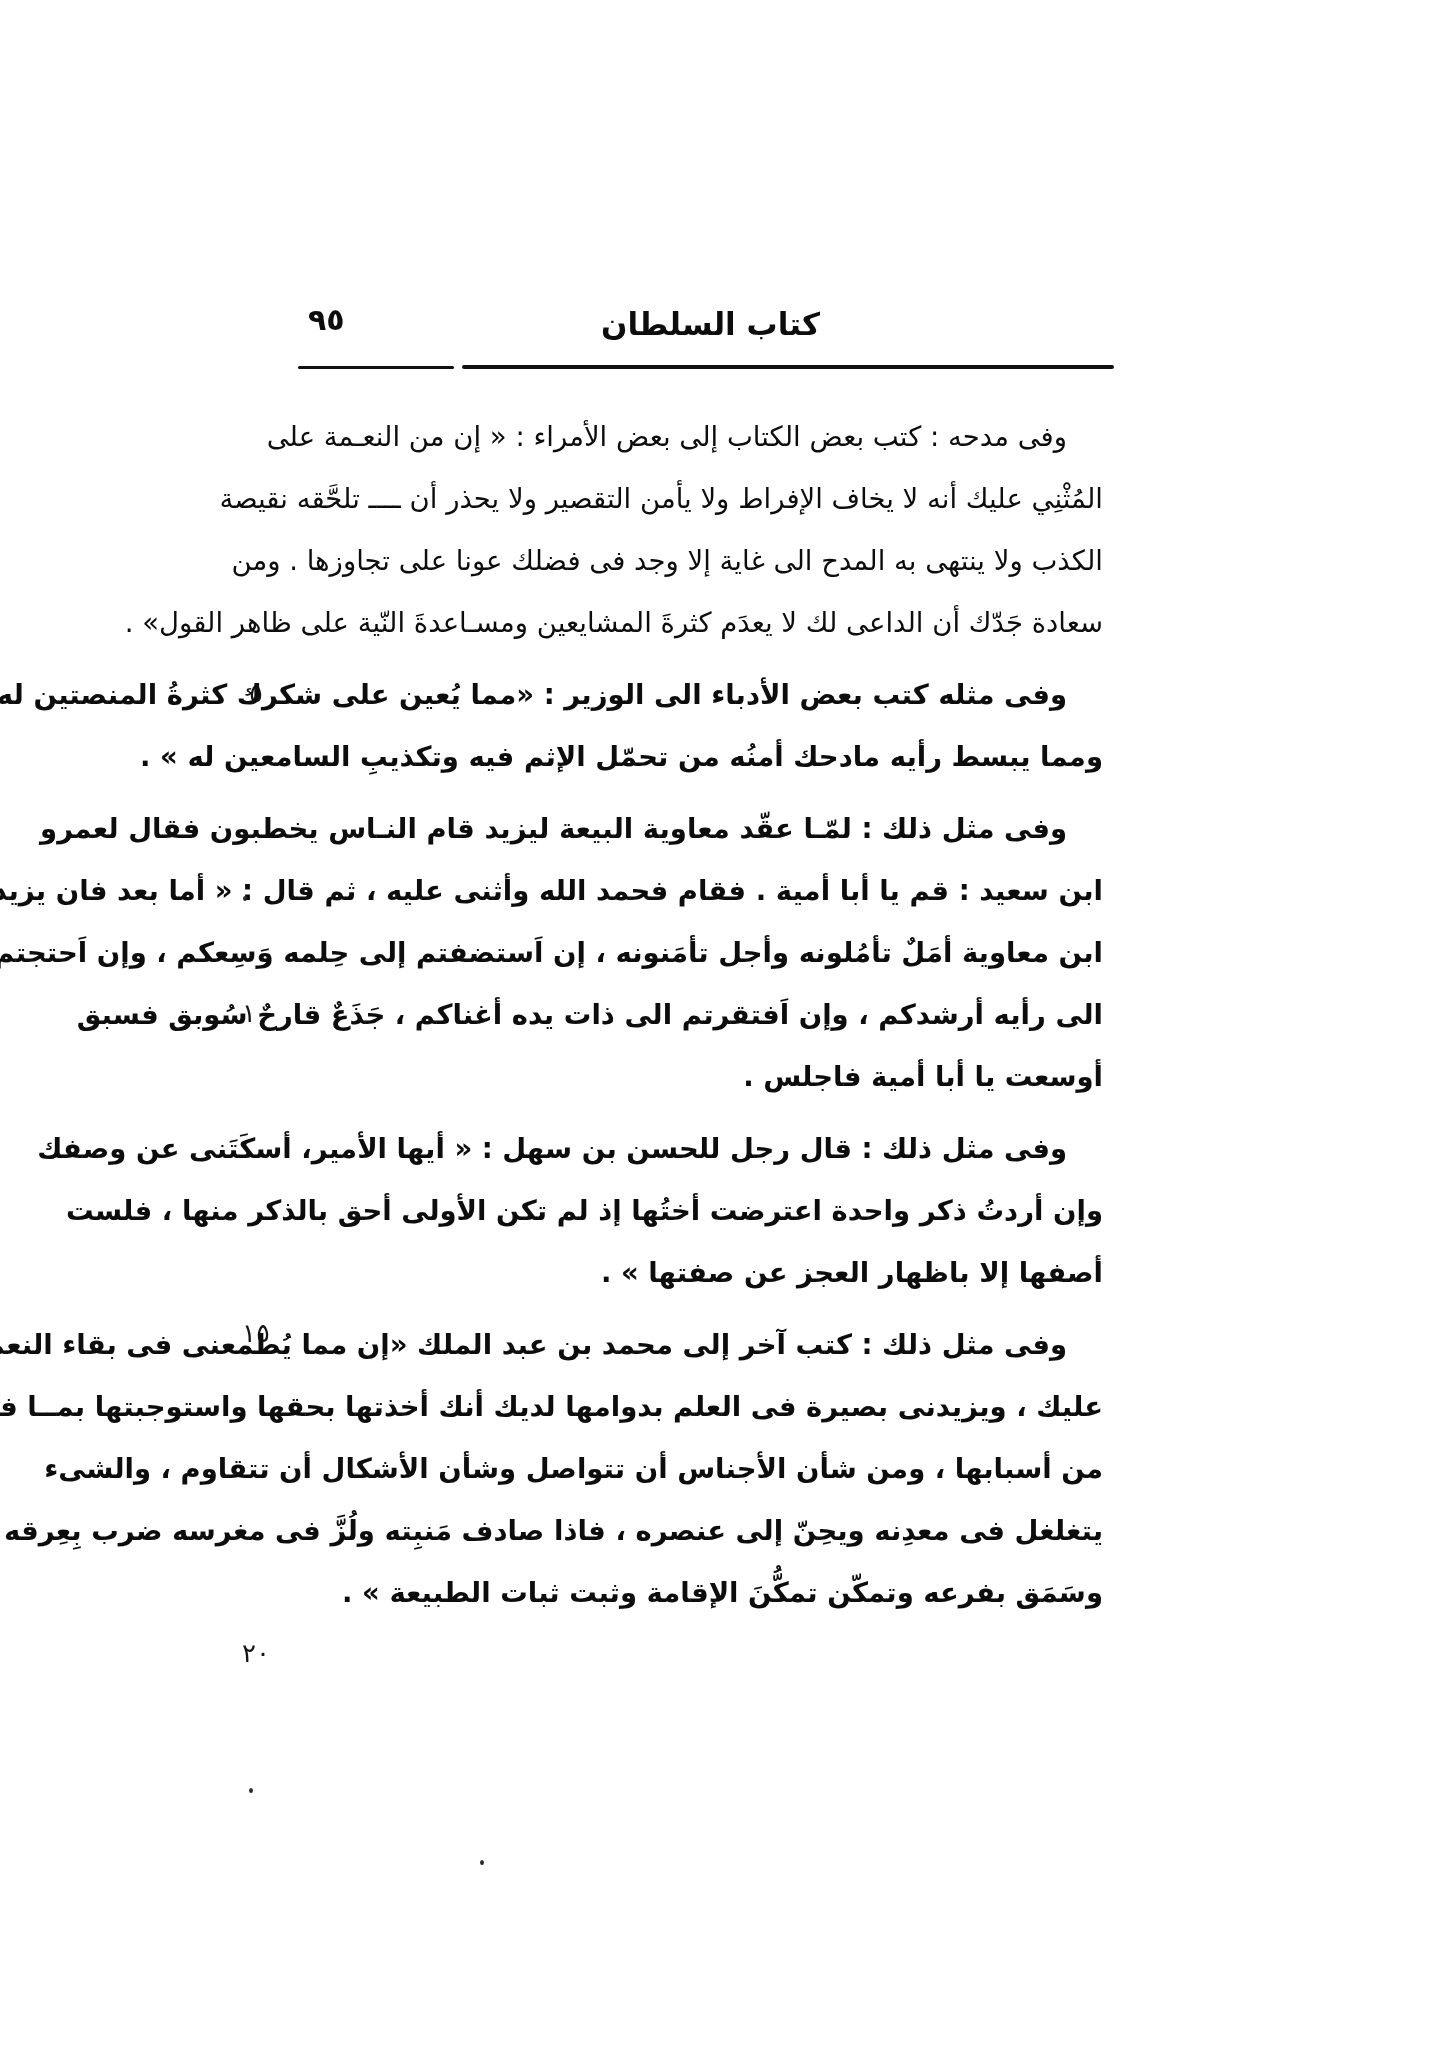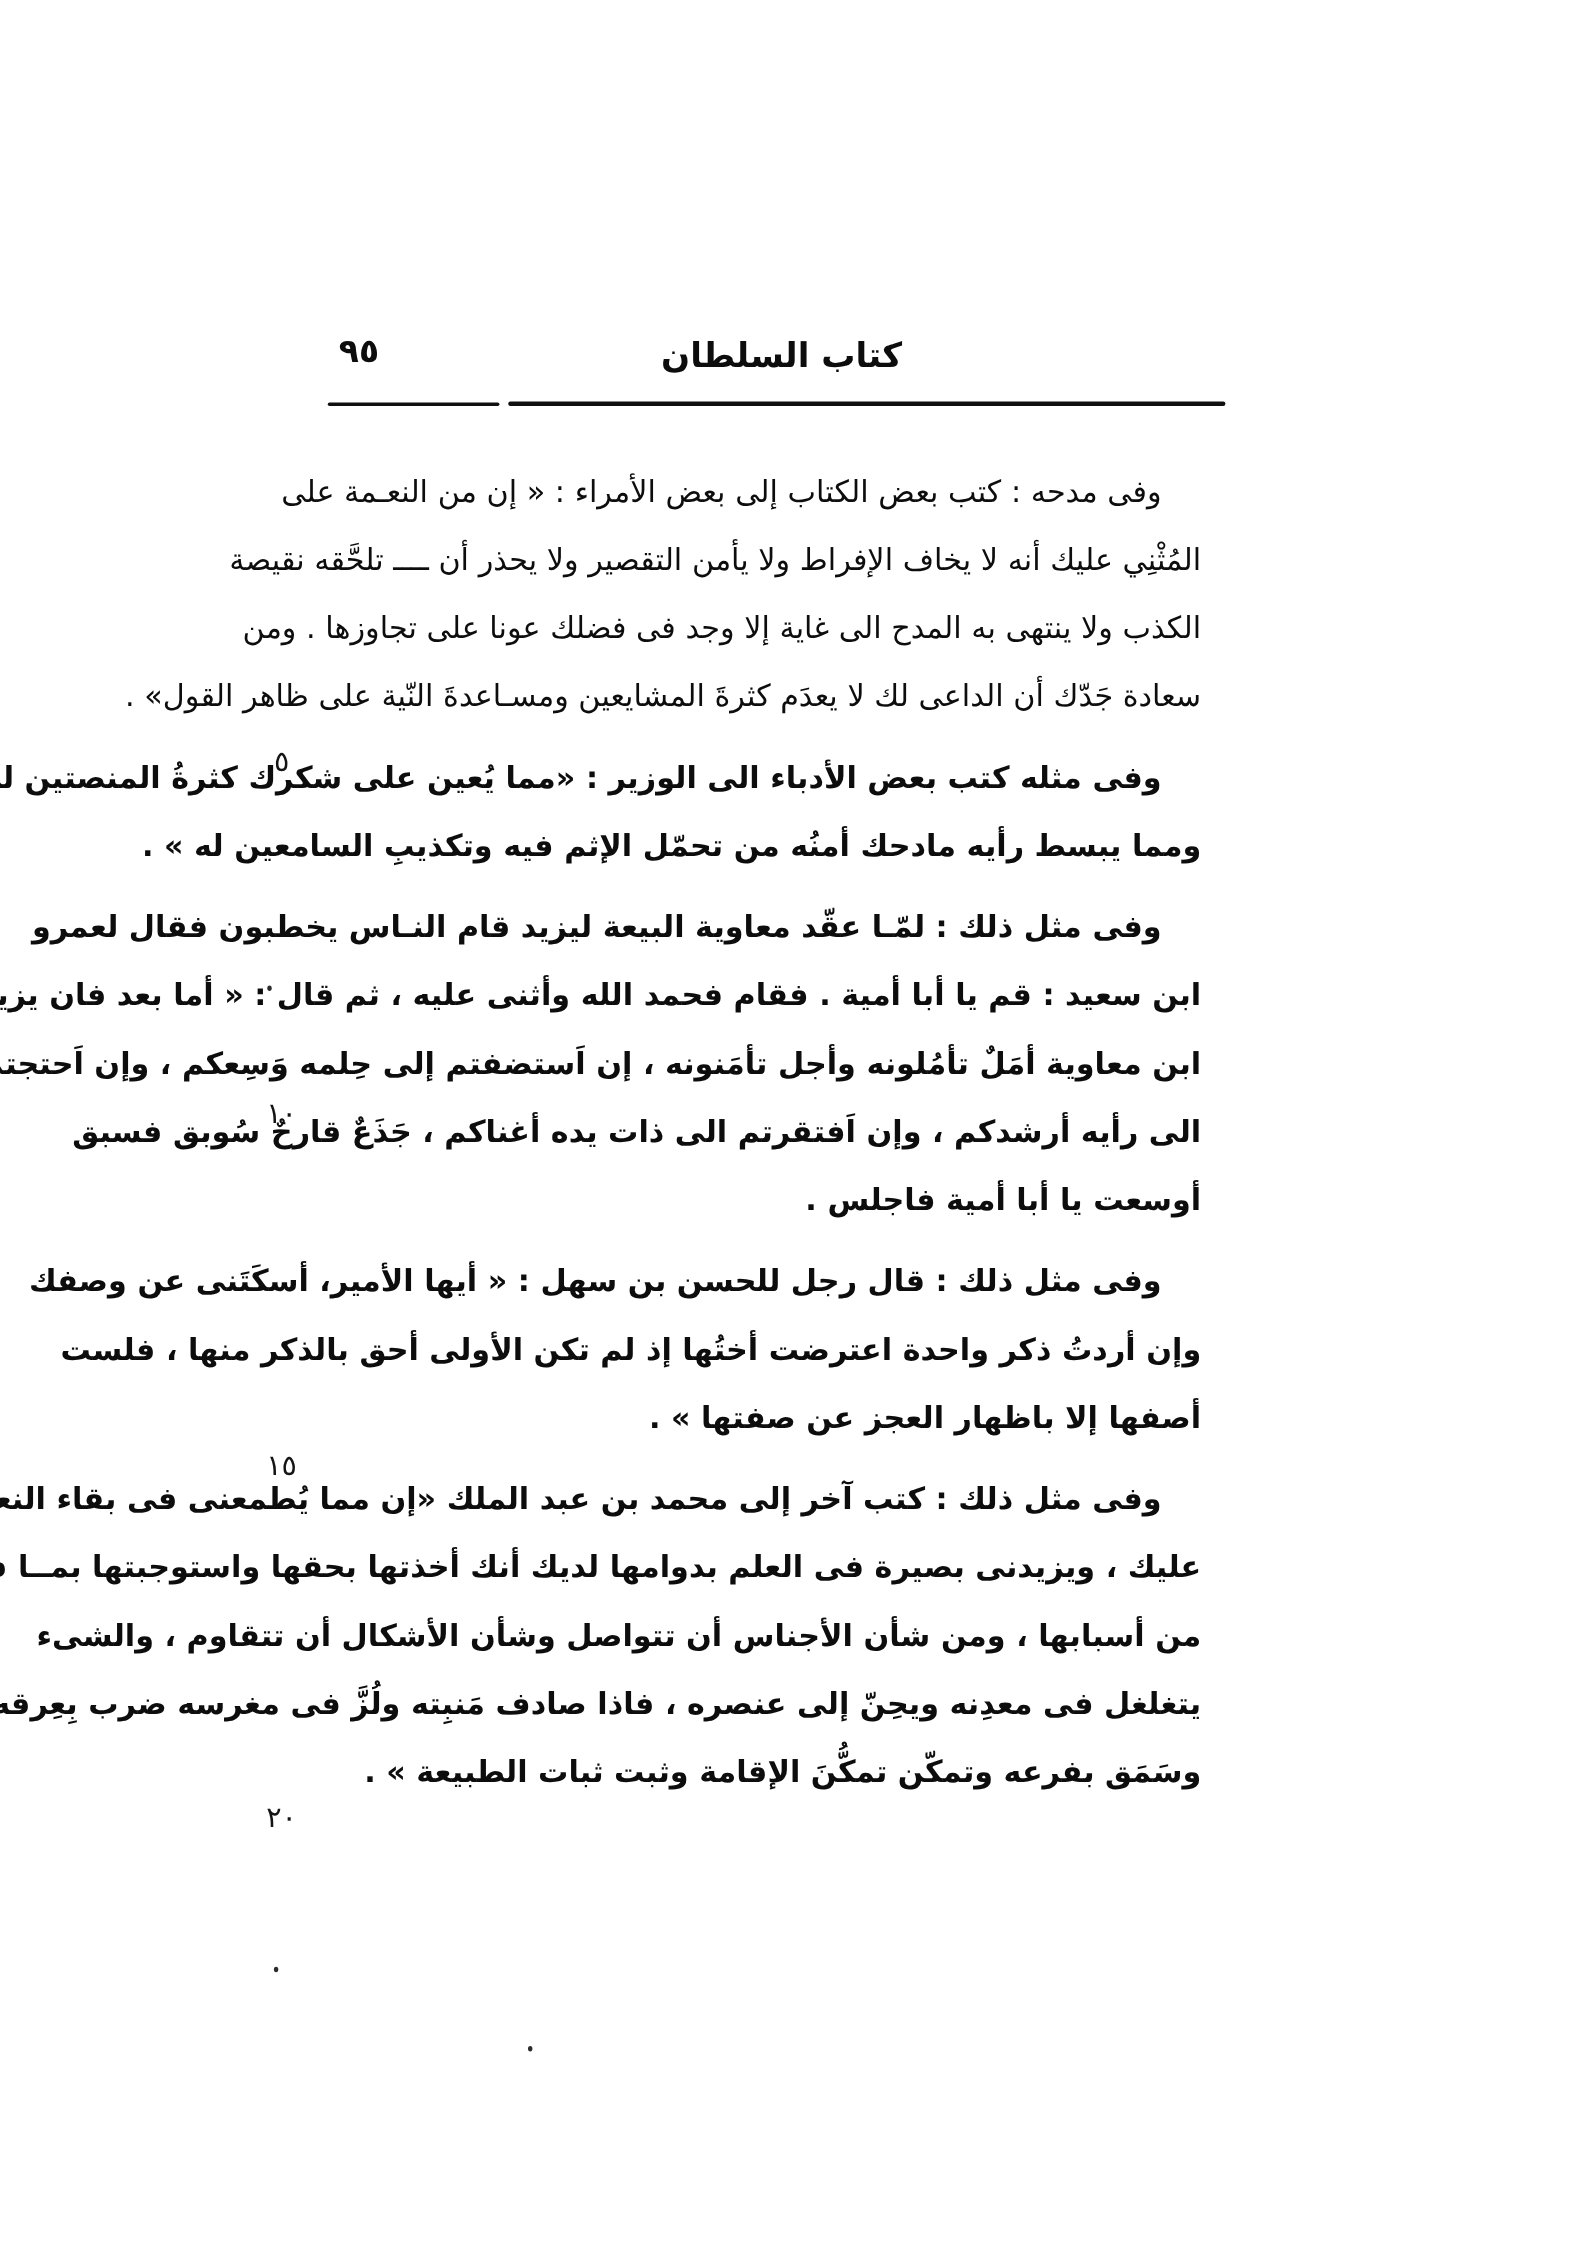--- a/index.html
+++ b/index.html
@@ -64,21 +64,21 @@
   
   .body-text {
     position: absolute;
     left: 296px;
     top: 404px;
     width: 808px;
     direction: rtl;
     font-size: 27.5px;
     font-weight: 500;
   }
-  .paragraph { margin: 12px; }
+  .paragraph { margin: 1px; }
   .paragraph + .paragraph { margin-top: 10px; font-weight: bold; }
   .line {
     height: 62px;
     line-height: 62px;
     white-space: nowrap;
     text-align: justify;
     text-align-last: justify;
     overflow: visible;
   }
   .line.first { padding-right: 36px; }

